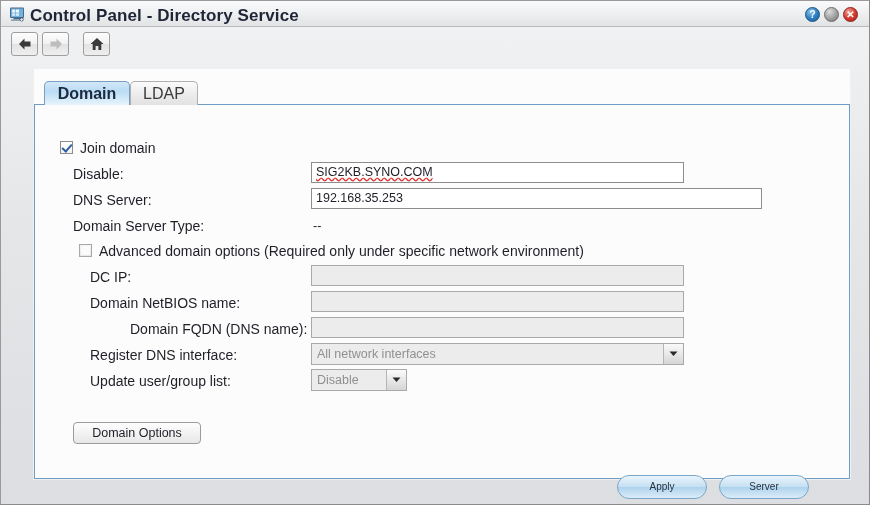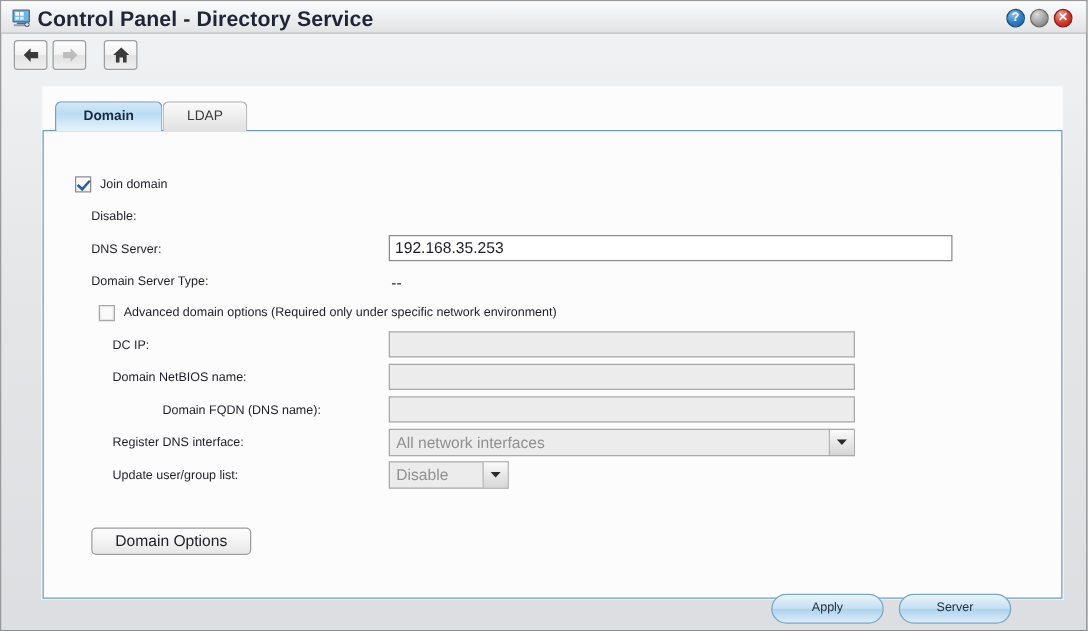--- a/index.html
+++ b/index.html
@@ -82,21 +82,21 @@
 
   
   #tabstrip { position: absolute; left: 0; top: 12px; width: 100%; height: 24px; }
   .tab {
     position: absolute; top: 0;
     height: 24px; line-height: 23px;
     padding: 0 0; text-align: center;
     border: 1px solid #7a9fc0;
     border-bottom: none;
     border-radius: 5px 5px 0 0;
-    font-size: 11px;
+    font-size: 16px;
     cursor: pointer;
   }
   .tab.active {
     left: 10px; width: 86px;
     background: linear-gradient(to bottom, #d3e8f8 0%, #b9dcf4 40%, #e8f4fc 100%);
     font-weight: bold; color: #1b2a3d;
     z-index: 3;
   }
   .tab.inactive {
     left: 96px; width: 68px;
@@ -104,21 +104,21 @@
     border-color: #b0b0b0;
     color: #3a3a3a;
     z-index: 1;
   }
   #tabbody {
     position: absolute; left: 0; top: 35px;
     width: 816px; height: 375px;
     border: 1px solid #6e9cc2;
     background: #fcfcfc;
   }
-  .lbl { position: absolute; font-size: 10px; color: #1f1f28; white-space: nowrap; line-height: 20px; }
+  .lbl { position: absolute; font-size: 14px; color: #1f1f28; white-space: nowrap; line-height: 20px; }
   .val { position: absolute; font-size: 12.5px; color: #1f1f28; line-height: 20px; }
 
   .cb {
     position: absolute; width: 13px; height: 13px;
     border: 1px solid #8c8c8c;
     background: linear-gradient(to bottom, #ffffff 0%, #f2f2f2 100%);
     cursor: pointer;
   }
   .cb.checked::after {
     content: ""; position: absolute;
@@ -250,20 +250,21 @@
         <div class="tab active">Domain</div>
         <div class="tab inactive">LDAP</div>
       </div>
 
       <div id="tabbody">
 
         <div class="cb checked" style="left:25px; top:36px;"></div>
         <span class="lbl" style="left:45px; top:33px;">Join domain</span>
 
         <span class="lbl" style="left:38px; top:59px;">Disable:</span>
+        <div class="field spell" style="left:276px; top:57px; width:373px;">SIG2KB.SYNO.COM</div>
 
         <span class="lbl" style="left:38px; top:85px;">DNS Server:</span>
         <div class="field" style="left:276px; top:83px; width:451px;">192.168.35.253</div>
 
         <span class="lbl" style="left:38px; top:111px;">Domain Server Type:</span>
         <span class="val" style="left:278px; top:111px;">--</span>
 
         <div class="cb disabled" style="left:44px; top:139px;"></div>
         <span class="lbl" style="left:64px; top:136px;">Advanced domain options (Required only under specific network environment)</span>
 

